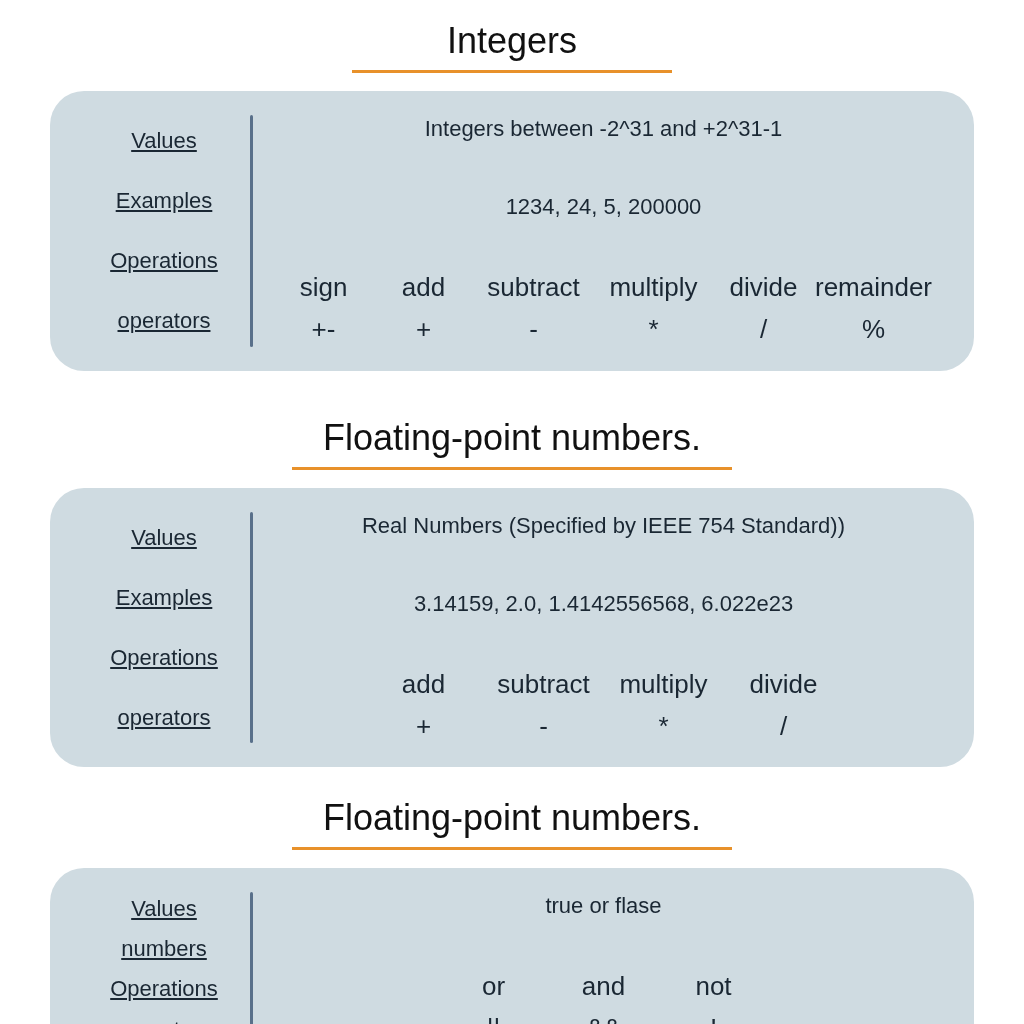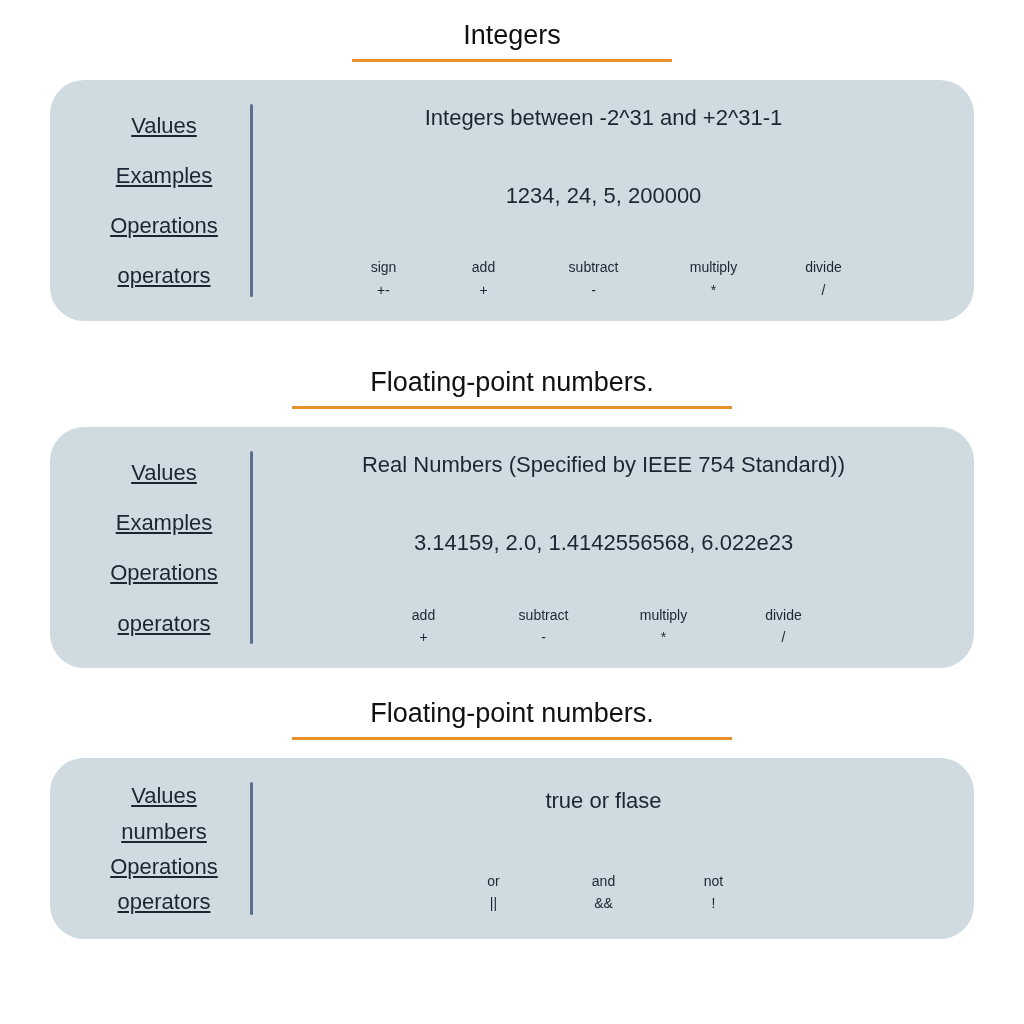--- a/index.html
+++ b/index.html
@@ -12,21 +12,21 @@
     padding: 20px 50px;
   }
   .section {
     margin-bottom: 30px;
   }
   .title-wrap {
     text-align: center;
     margin-bottom: 18px;
   }
   .title {
-    font-size: 27px;
+    font-size: 36px;
     font-weight: 400;
     color: #111;
     display: inline-block;
   }
   .underline {
     height: 3px;
     background: #e8912a;
     margin: 8px auto 0 auto;
   }
   .card {
@@ -64,21 +64,21 @@
     justify-content: space-around;
     padding-left: 10px;
     gap: 43px;
   }
   .content .line {
     font-size: 22px;
     color: #1a2733;
     line-height: 1.6;
   }
   .ops-cols { display:flex; justify-content:center; }
-  .ops-col { text-align:center; font-size:14px; line-height:1.6; }
+  .ops-col { text-align:center; font-size:26px; line-height:1.6; }
   .ops-col .head { margin-bottom: 0; }
   .s1 .ops-col { width: 100px; }
   .s1 .ops-col.wide { width: 120px; }
   .s2 .ops-col { width: 120px; }
   .s3 .ops-col { width: 110px; }
 </style>
 </head>
 <body>
 
 <div class="section">
@@ -111,20 +111,24 @@
             <div>-</div>
           </div>
         <div class="ops-col wide">
             <div class="head">multiply</div>
             <div>*</div>
           </div>
         <div class="ops-col">
             <div class="head">divide</div>
             <div>/</div>
           </div>
+        <div class="ops-col wide">
+            <div class="head">remainder</div>
+            <div>%</div>
+          </div>
       </div>
     </div>
   </div>
 </div>
 
 <div class="section" style="margin-top:46px;">
   <div class="title-wrap">
     <div class="title">Floating-point numbers.</div>
     <div class="underline" style="width:440px"></div>
   </div>

